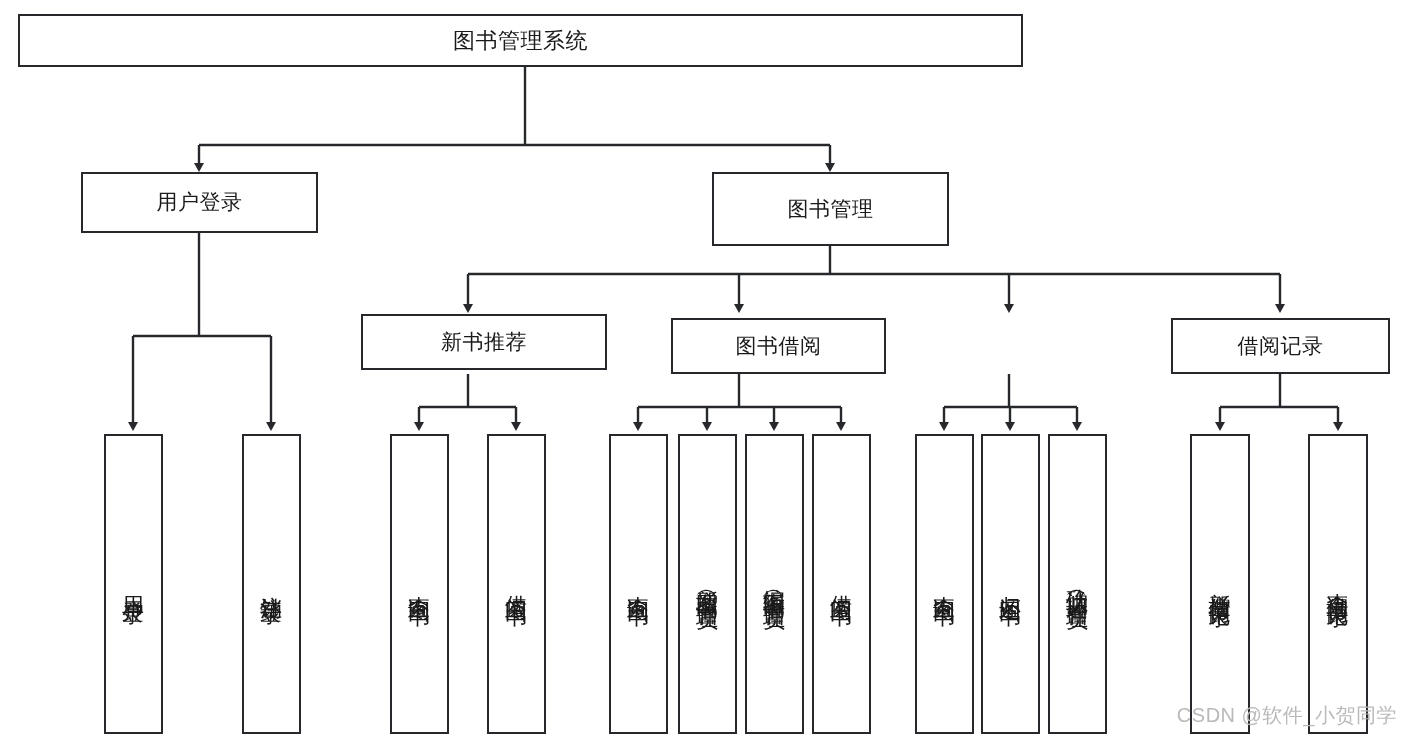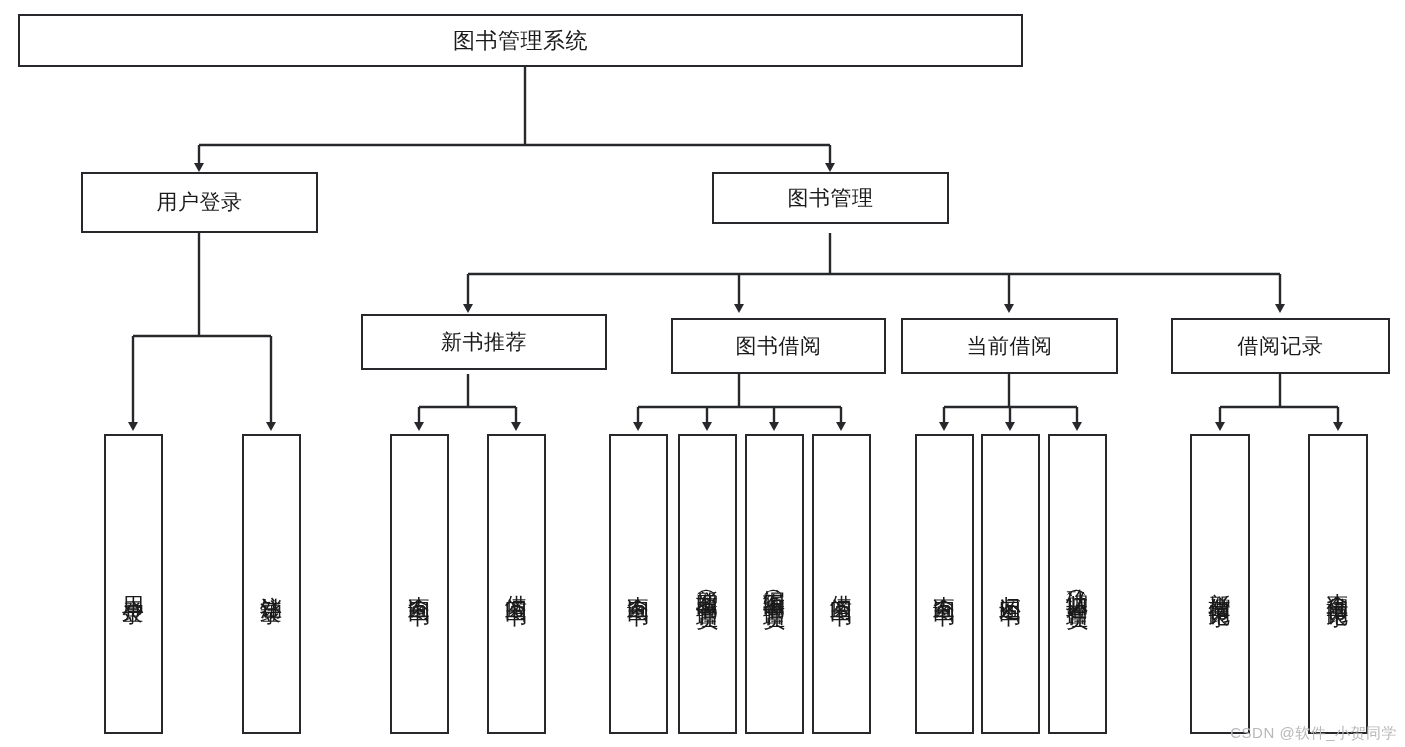--- a/index.html
+++ b/index.html
@@ -53,22 +53,22 @@
     white-space: normal;
     max-height: 100%;
   }
   .node.root .node-label { font-size: 22px; }
   .node.l2 .node-label { font-size: 21px; }
   .node.l3 .node-label { font-size: 21px; }
 
   #watermark {
     position: absolute;
     right: 8px;
-    bottom: 4px;
-    font-size: 15px;
+    bottom: 18px;
+    font-size: 20px;
     color: #b9b9b9;
     letter-spacing: 0.5px;
     z-index: 5;
     white-space: nowrap;
   }
 </style>
 </head>
 <body>
 
 <div id="canvas">
@@ -126,32 +126,29 @@
     </g>
   </svg>
 
   <div class="node root" style="left:18px; top:14px; width:1005px; height:53px;">
     <span class="node-label">图书管理系统</span>
   </div>
 
   <div class="node l2" style="left:81px; top:172px; width:237px; height:61px;">
     <span class="node-label">用户登录</span>
   </div>
-  <div class="node l2" style="left:712px; top:172px; width:237px; height:52px;">
+  <div class="node l2" style="left:712px; top:172px; width:237px; height:74px;">
     <span class="node-label">图书管理</span>
   </div>
 
   <div class="node l3" style="left:361px; top:314px; width:246px; height:56px;">
     <span class="node-label">新书推荐</span>
   </div>
   <div class="node l3" style="left:631px; top:318px; width:215px; height:56px;margin-left:40px;">
     <span class="node-label">图书借阅</span>
-  </div>
-  <div class="node l3" style="left:901px; top:318px; width:217px; height:56px;">
-    <span class="node-label">当前借阅</span>
   </div>
   <div class="node l3" style="left:1171px; top:318px; width:219px; height:56px;">
     <span class="node-label">借阅记录</span>
   </div>
 
   <div class="node leaf" style="left:104px; top:434px; width:59px; height:300px;">
     <span class="node-label">用户登录</span>
   </div>
   <div class="node leaf" style="left:242px; top:434px; width:59px; height:300px;">
     <span class="node-label">注销登录</span>

